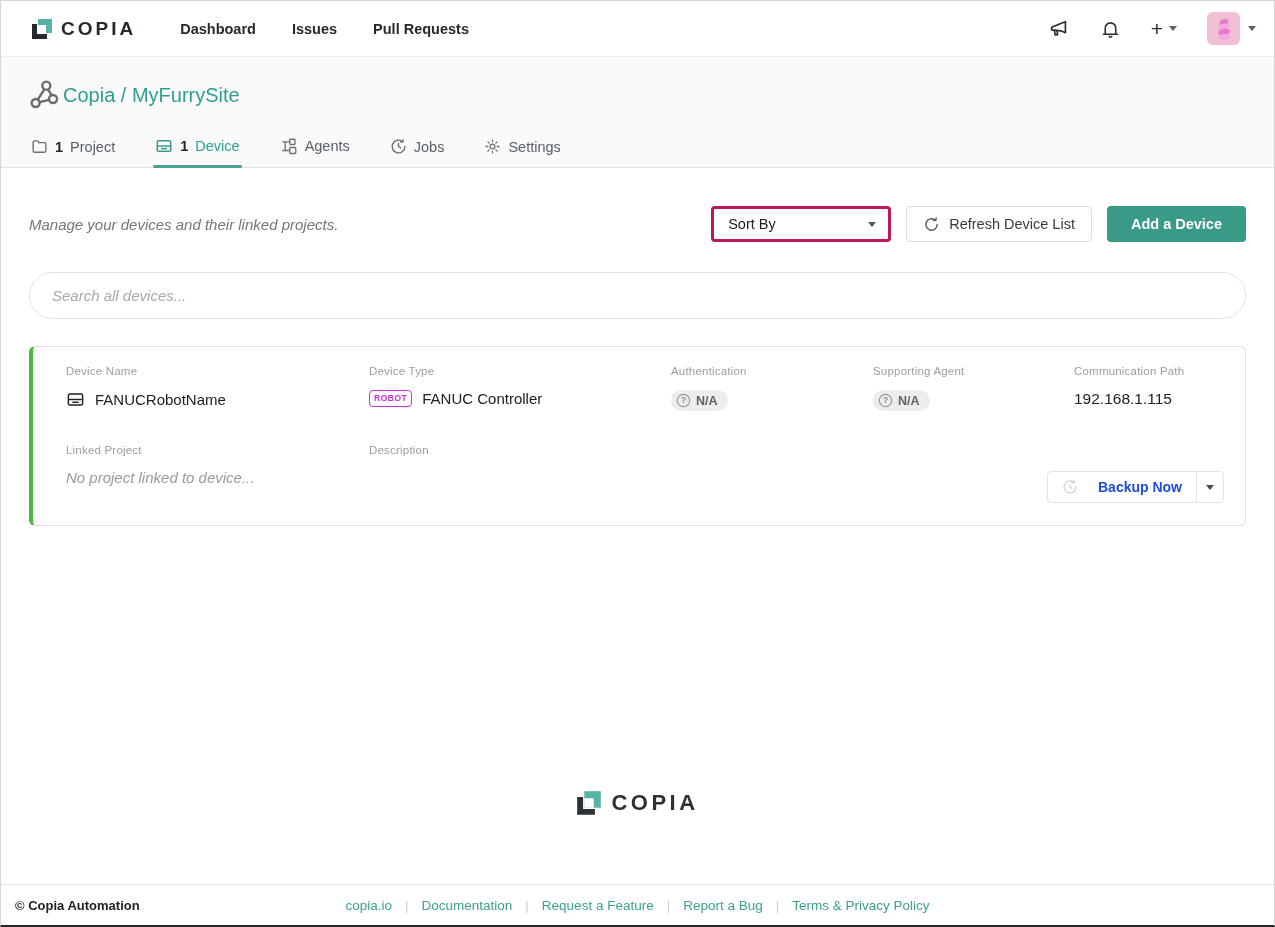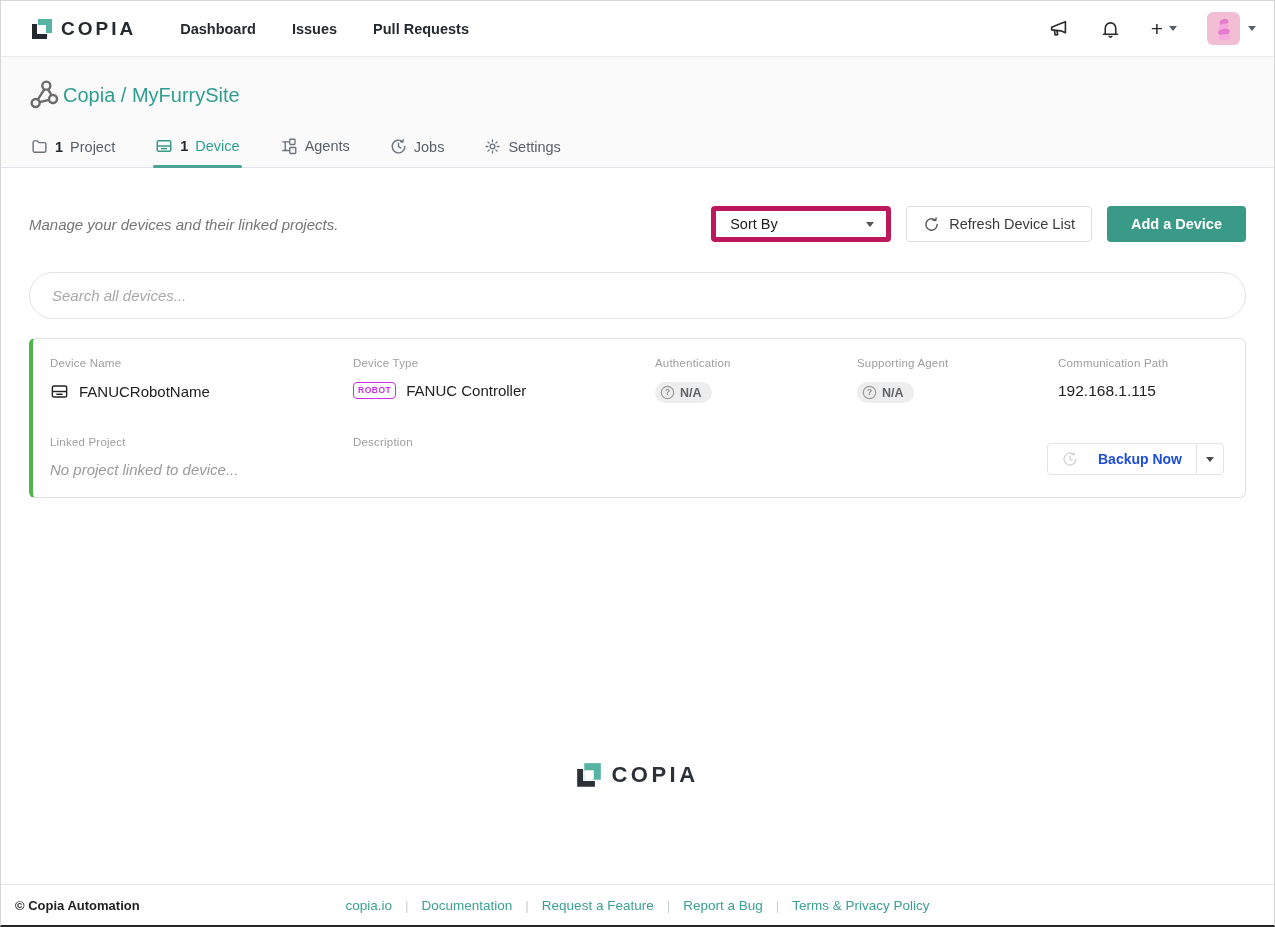--- a/index.html
+++ b/index.html
@@ -40,40 +40,40 @@
   .tab .count { font-weight: 700; color:#24292e; }
   .tab.active { color:#2f9e90; }
   .tab.active .underline { position:absolute; left:0; right:0; bottom:-1px; height:3px;
                            border-radius:3px; background:#4aa394; }
 
   
   .main { flex:1; background:#fff; padding: 0 28px; display:flex; flex-direction:column; }
   .toolbar { margin-top: 38px; display:flex; align-items:center; }
   .manage-text { font-size: 15px; font-style: italic; color:#757575; }
   .toolbar-right { margin-left:auto; display:flex; align-items:center; gap: 15px; }
-  .sortby { width: 180px; height: 36px; border:5px solid #be185d; border-radius:4px;
+  .sortby { width: 180px; height: 36px; border:3px solid #be185d; border-radius:4px;
             display:flex; align-items:center; padding: 0 12px 0 14px; font-size:14.5px;
             color:#212121; cursor:pointer; background:#fff; }
   .sortby .caret { margin-left:auto; border-top-color:#555; }
   .btn-outline { height: 36px; border:1px solid #dcdcdc; border-radius:4px; background:#fff;
                  display:flex; align-items:center; gap:9px; padding: 0 16px; font-size:14.5px;
                  color:#3b3b3b; cursor:pointer; }
   .btn-primary { height: 36px; border:none; border-radius:4px; background:#3a9a88; color:#fff;
                  font-size:14.5px; font-weight:600; padding: 0 24px; cursor:pointer;
                  display:flex; align-items:center; }
   .search-wrap { margin-top: 30px; }
   .search-input { width: 100%; height: 47px; border:1px solid #e2e2e2; border-radius: 24px;
                   padding: 0 22px; font-size: 15px; font-style: italic; color:#555;
                   background:#fff; outline:none; font-family: inherit; }
   .search-input::placeholder { color:#a8a8a8; font-style: italic; }
 
   
-  .card { margin-top: 19px; height: 160px; border:1px solid #e0e0e0; border-left:4px solid #4cb648;
+  .card { margin-top: 27px; height: 180px; border:1px solid #e0e0e0; border-left:4px solid #4cb648;
           border-radius: 6px; background:#fff; position:relative;
-          padding: 18px 24px 24px 17px; }
+          padding: 18px 24px 24px 33px; }
   .card-grid { display:grid; grid-template-columns: 303px 302px 202px 201px 1fr; }
   .card-grid.row2 { margin-top: 33px; }
   .field-label { font-size: 11.5px; color:#9e9e9e; letter-spacing: 0.2px; }
   .field-value { margin-top: 13px; display:flex; align-items:center; gap: 10px;
                  font-size: 15px; color:#212121; font-weight: 500; }
   .comm-path { font-size: 15.5px; }
   .na-pill { display:inline-flex; align-items:center; gap:5px; background:#ededed;
              border-radius: 12px; padding: 3px 10px 3px 5px; font-size: 12.5px;
              font-weight: 700; color:#5f6368; }
   .type-badge { border: 1.5px solid #cb2fe2; color:#cb2fe2; border-radius: 4px;

